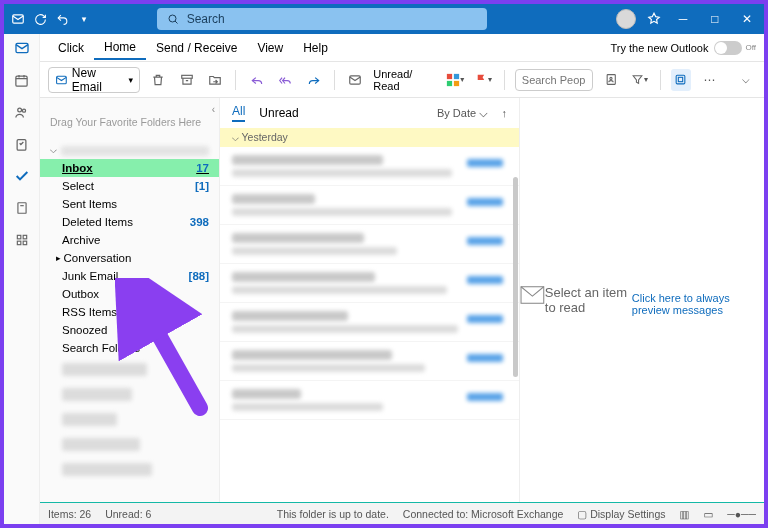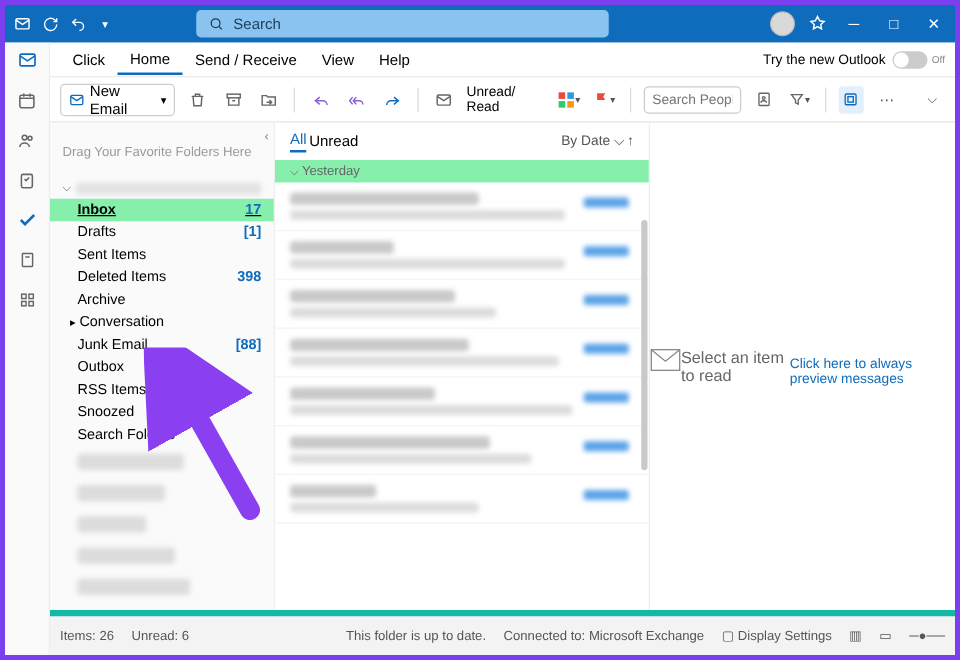--- a/index.html
+++ b/index.html
@@ -33,36 +33,36 @@
 .collapse { position: absolute; right: 4px; top: 6px; font-size: 10px; color: #888; }
 .acctrow { display: flex; align-items: center; padding: 3px 10px; }
 .acctrow .chev { font-size: 9px; margin-right: 4px; color: #666; }
 .acctrow .blur { flex: 1; height: 10px; background: #e3e3e3; border-radius: 3px; filter: blur(2px); }
 .folder { display: flex; align-items: center; padding: 3px 10px 3px 22px; cursor: pointer; height: 18px; }
 .folder.sel { background: #86efac; font-weight: 600; text-decoration: underline; }
 .folder .nm { flex: 1; }
 .folder .ct { color: #0f6cbd; font-weight: 600; }
 .blurfolder { height: 13px; margin: 6px 10px 6px 22px; background: #dcdcdc; border-radius: 3px; filter: blur(2px); }
 .listcol { width: 300px; border-right: 1px solid #eee; display: flex; flex-direction: column; position: relative; }
-.listhdr { display: flex; align-items: center; padding: 6px 12px; font-size: 12px; gap: 2px; }
+.listhdr { display: flex; align-items: center; padding: 6px 12px; font-size: 12px; gap: 14px; }
 .listhdr .lh { cursor: pointer; }
 .listhdr .lh.active { color: #0f6cbd; border-bottom: 2px solid #0f6cbd; padding-bottom: 2px; }
 .listhdr .spacer { flex: 1; }
 .listhdr .sort { font-size: 11px; color: #555; }
-.grouphdr { background: #86efac; font-size: 10.5px; padding: 3px 12px; color: #666; }
+.grouphdr { background: #fef9c3; font-size: 10.5px; padding: 3px 12px; color: #666; }
 .msgs { flex: 1; overflow: hidden; position: relative; }
 .msg { padding: 8px 12px; border-bottom: 1px solid #f4f4f4; }
 .msg .l1 { height: 10px; width: 55%; background: #c9c9c9; border-radius: 3px; filter: blur(2px); margin-bottom: 4px; }
 .msg .l2 { height: 8px; width: 80%; background: #dcdcdc; border-radius: 3px; filter: blur(2px); }
 .msg .stamp { position: absolute; right: 16px; width: 36px; height: 8px; background: #5aa3e8; border-radius: 2px; filter: blur(2px); }
 .scroll { position: absolute; right: 1px; top: 30px; width: 5px; height: 200px; background: #c9c9c9; border-radius: 3px; }
 .previewcol { flex: 1; display: flex; flex-direction: row; align-items: center; justify-content: center; color: #666; font-size: 13px; }
 .previewcol svg { margin-bottom: 10px; }
 .previewcol .link { color: #0f6cbd; font-size: 11px; margin-top: 8px; cursor: pointer; }
-.statusbar { height: 36px; background: #f3f3f3; border-top: 5px solid #14b8a6; display: flex; align-items: center; font-size: 10.5px; color: #555; padding: 0 8px; gap: 14px; }
+.statusbar { height: 22px; background: #f3f3f3; border-top: 1px solid #14b8a6; display: flex; align-items: center; font-size: 10.5px; color: #555; padding: 0 8px; gap: 14px; }
 .statusbar .spacer { flex: 1; }
 .arrow { position: absolute; left: 75px; top: 180px; pointer-events: none; z-index: 50; }
 .mainrow { flex: 1; display: flex; overflow: hidden; }
 </style>
 </head>
 <body>
 
 <div class="window">
 
   <div class="titlebar">
@@ -274,21 +274,21 @@
           <div class="favhint">Drag Your Favorite Folders Here</div>
           <div class="acctrow">
             <span class="chev">⌵</span>
             <span class="blur"></span>
           </div>
           <div class="folder sel">
               <span class="nm">Inbox</span>
               <span class="ct">17</span>
             </div>
           <div class="folder">
-              <span class="nm">Drafts</span>
+              <span class="nm">Select</span>
               <span class="ct">[1]</span>
             </div>
           <div class="folder">
               <span class="nm">Sent Items</span>
             </div>
           <div class="folder">
               <span class="nm">Deleted Items</span>
               <span class="ct">398</span>
             </div>
           <div class="folder">

